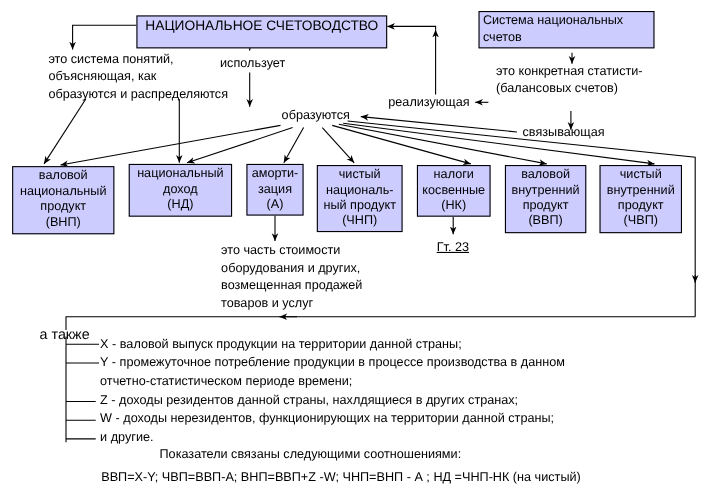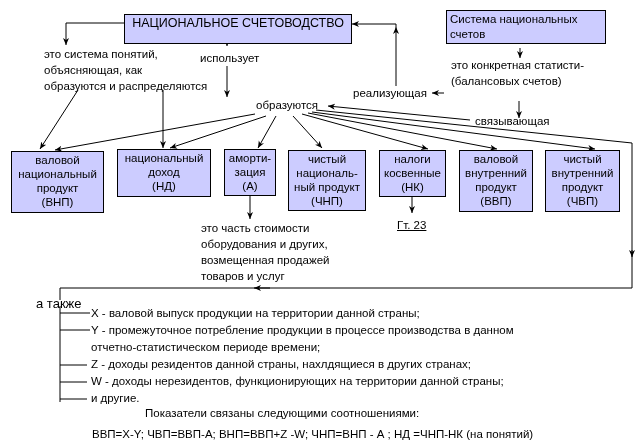--- a/index.html
+++ b/index.html
@@ -64,21 +64,21 @@
     <line x1="60" y1="313" x2="90" y2="313"></line>
     <line x1="60" y1="330" x2="90" y2="330"></line>
     <line x1="60" y1="365" x2="87" y2="365"></line>
     <line x1="60" y1="382" x2="87" y2="382"></line>
     <line x1="60" y1="399" x2="87" y2="399"></line>
   </g>
 </svg>
 
 <div class="box" style="left:124px;top:14px;width:228px;height:30px;font-size:12.5px;line-height:15px;">НАЦИОНАЛЬНОЕ СЧЕТОВОДСТВО</div>
 
-<div class="box" style="left:435px;top:10px;width:160px;height:34px;text-align:left;padding-left:3px;line-height:15px;margin-left:11px;">
+<div class="box" style="left:435px;top:10px;width:160px;height:34px;text-align:left;padding-left:3px;line-height:15px;">
   <div>Система национальных</div>
   <div>счетов</div>
 </div>
 
 <div class="txt" style="left:44px;top:46px;">
   <div>это система понятий,</div>
   <div>объясняющая, как</div>
   <div>образуются и распределяются</div>
 </div>
 
@@ -144,13 +144,13 @@
 
 <div class="txt" style="left:36px;top:296px;font-size:13px;">а также</div>
 <div class="line-text" style="left:91px;top:305px;">X - валовой выпуск продукции на территории данной страны;</div>
 <div class="line-text" style="left:91px;top:322px;">Y - промежуточное потребление продукции в  процессе производства в данном</div>
 <div class="line-text" style="left:91px;top:339px;">отчетно-статистическом периоде времени;</div>
 <div class="line-text" style="left:91px;top:356px;text-align:right;">Z - доходы резидентов  данной страны, нахлдящиеся в других странах;</div>
 <div class="line-text" style="left:91px;top:373px;">W - доходы нерезидентов, функционирующих на территории данной страны;</div>
 <div class="line-text" style="left:91px;top:390px;">и другие.</div>
 
 <div class="line-text" style="left:145px;top:405px;">Показатели связаны следующими соотношениями:</div>
-<div class="line-text" style="left:92px;top:426px;">ВВП=X-Y; ЧВП=ВВП-А; ВНП=ВВП+Z -W; ЧНП=ВНП - А ; НД =ЧНП-НК (на понятий)</div>
+<div class="line-text" style="left:92px;top:426px;">ВВП=X-Y; ЧВП=ВВП-А; ВНП=ВВП+Z -W; ЧНП=ВНП - А ; НД =ЧНП-НК (на чистый)</div>
 
 </body></html>

